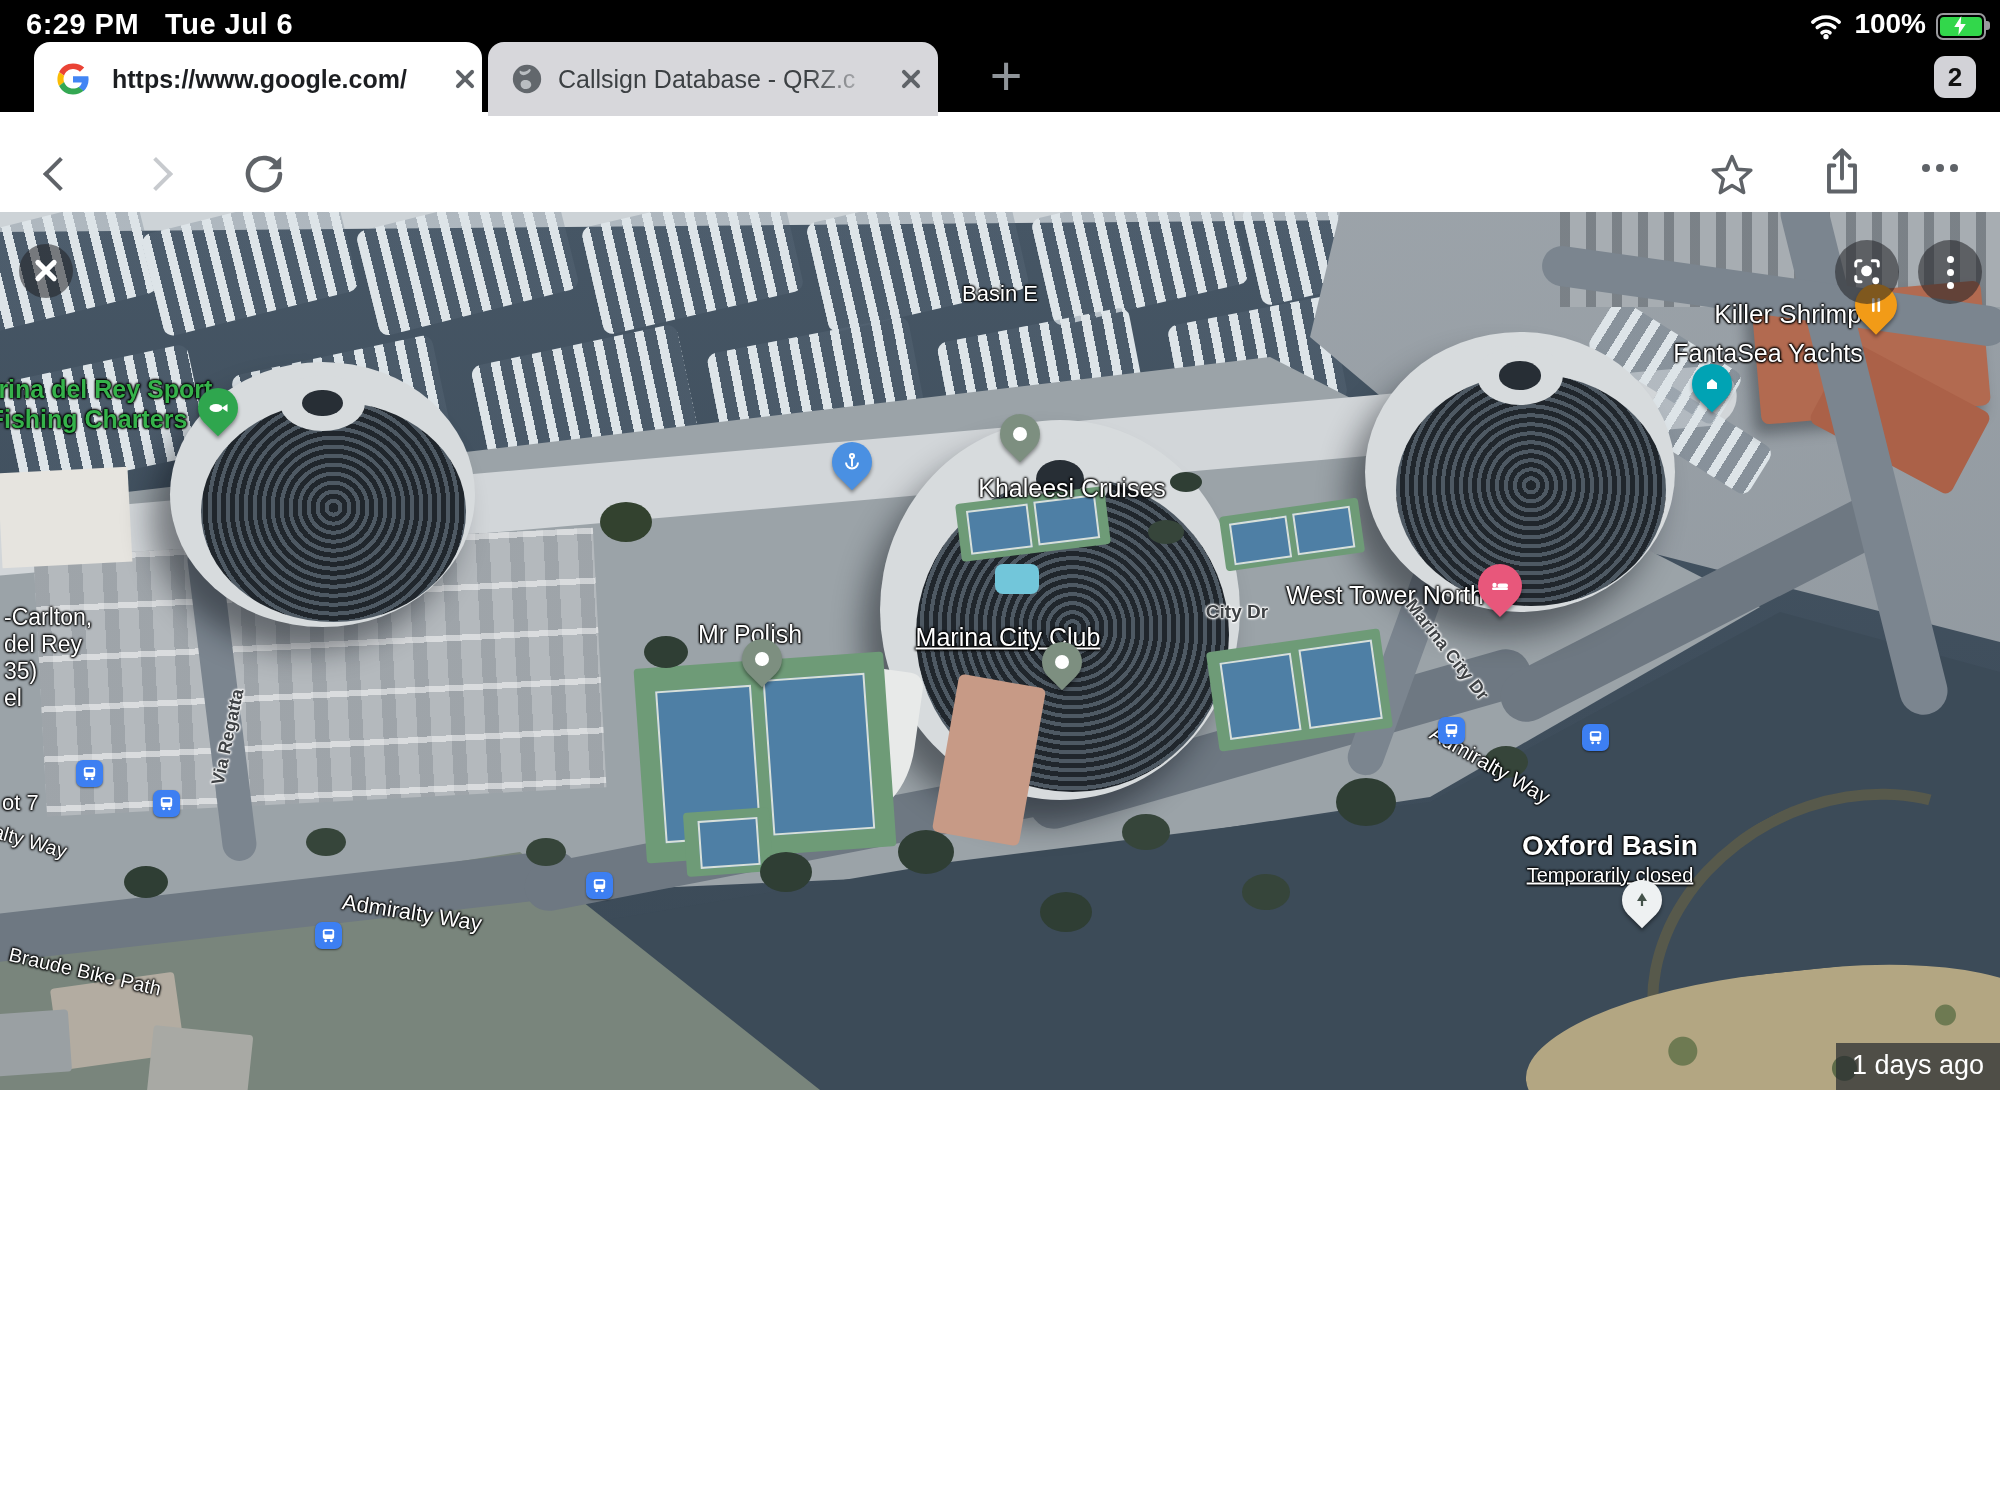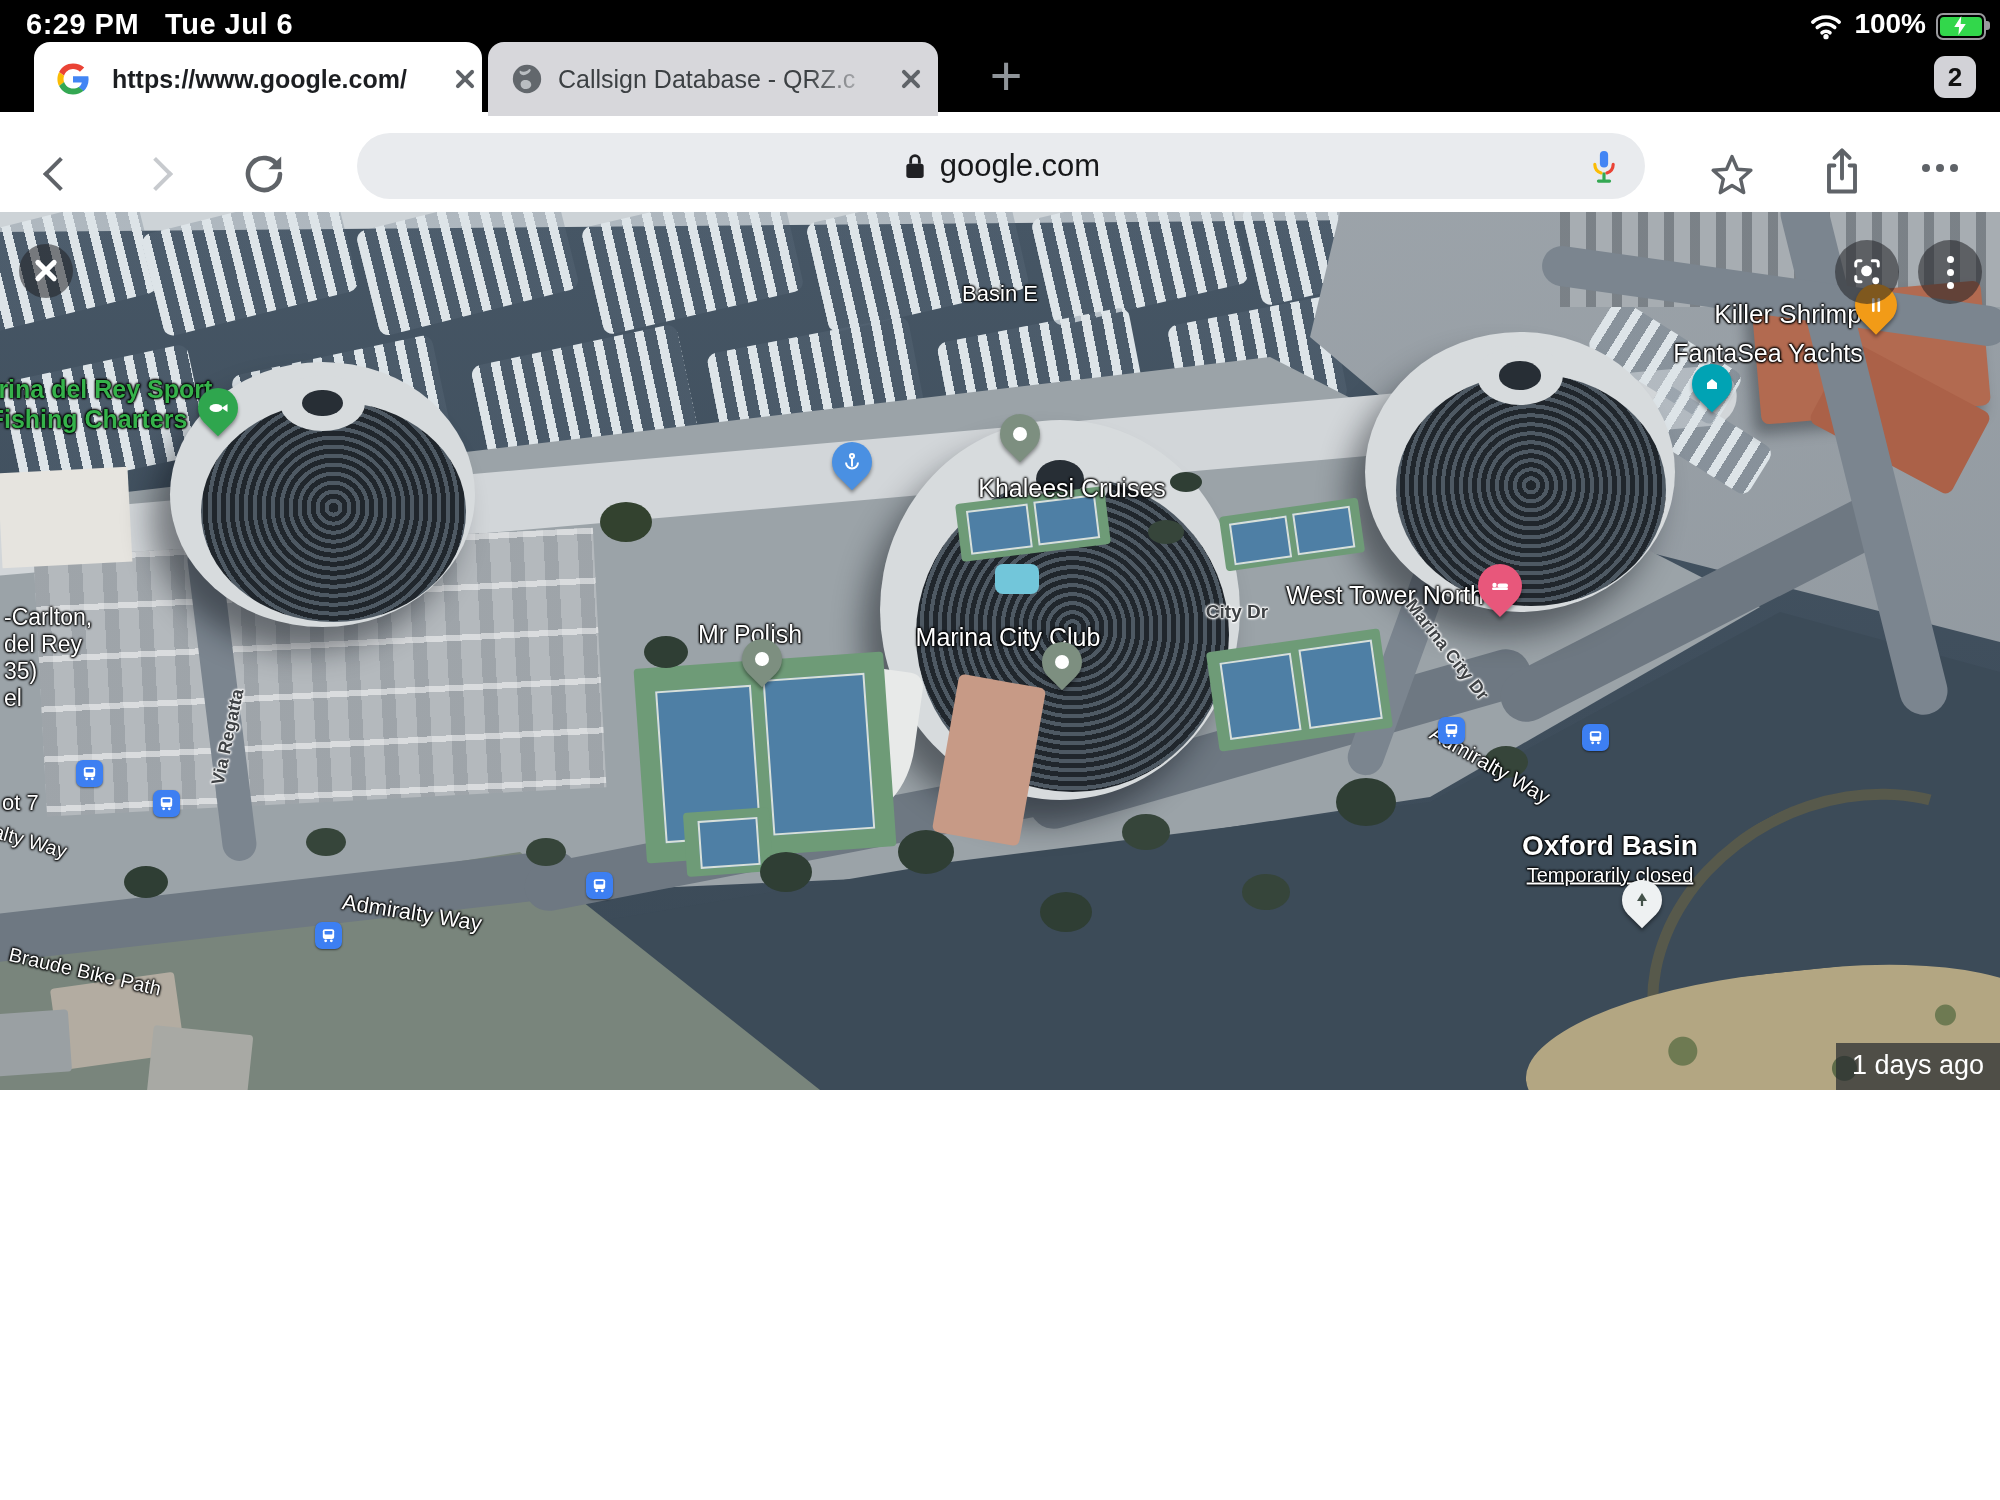--- a/index.html
+++ b/index.html
@@ -139,33 +139,20 @@
     </div>
   <div class="abs" id="btn-fwd">
       <span class="chev fwd"></span>
     </div>
   <div class="abs" id="btn-reload">
     <svg width="48" height="48" viewBox="0 0 24 24">
       <path d="M19.1 8.3A8 8 0 1 0 20 12" fill="none" stroke="#5f6368" stroke-width="2.3" stroke-linecap="round"></path>
       <polygon points="20.6,3.2 20.6,9.6 14.2,9.6" fill="#5f6368"></polygon>
     </svg>
   </div>
-  <div id="urlbar">
-    <svg width="26" height="32" viewBox="0 0 24 28">
-      <rect x="4" y="12" width="16" height="13" rx="2.5" fill="#202124"></rect>
-      <path d="M8 12V8.5a4 4 0 0 1 8 0V12" fill="none" stroke="#202124" stroke-width="2.6"></path>
-    </svg>
-    <span id="url-text">google.com</span>
-    <svg id="mic" viewBox="0 0 24 24">
-      <rect x="9.4" y="2.5" width="5.2" height="10.5" rx="2.6" fill="#4285f4"></rect>
-      <path d="M6.2 11a5.8 5.8 0 0 0 4 5.4" fill="none" stroke="#fbbc05" stroke-width="2" stroke-linecap="round"></path>
-      <path d="M17.8 11a5.8 5.8 0 0 1-4 5.4" fill="none" stroke="#ea4335" stroke-width="2" stroke-linecap="round"></path>
-      <path d="M12 17v4M8.5 21.5h7" stroke="#34a853" stroke-width="2" stroke-linecap="round"></path>
-    </svg>
-  </div>
   <div class="abs" id="btn-star">
     <svg width="52" height="52" viewBox="0 0 24 24">
       <path d="M12 17.3l-5.4 3.3 1.4-6.2-4.7-4.1 6.2-.5L12 4l2.5 5.8 6.2.5-4.7 4.1 1.4 6.2z" fill="none" stroke="#5f6368" stroke-width="1.6" stroke-linejoin="round"></path>
     </svg>
   </div>
   <div class="abs" id="btn-share">
     <svg width="52" height="52" viewBox="0 0 24 24">
       <path d="M8.5 5.5L12 2l3.5 3.5M12 2.4V15M8.5 9H6v12h12V9h-2.5" fill="none" stroke="#5f6368" stroke-width="1.8" stroke-linejoin="round" stroke-linecap="round"></path>
     </svg>
   </div>
@@ -268,21 +255,21 @@
   <div class="abs" style="left:1640px;top:585px;width:400px;height:330px;border:11px solid #57594b;border-color:#57594b transparent transparent #57594b;border-radius:50%;transform:rotate(-28deg);"></div>
   <div class="abs" style="left:1525px;top:760px;width:530px;height:170px;border-radius:50% 45% 40% 55%;transform:rotate(-6deg);background:#b3a682;background-image:radial-gradient(circle at 30% 40%,#6e7a52 0 14px,transparent 15px),radial-gradient(circle at 60% 60%,#5f6c49 0 12px,transparent 13px),radial-gradient(circle at 80% 35%,#6e7a52 0 10px,transparent 11px);"></div>
 
   <div class="abs" style="left:55px;top:768px;width:125px;height:82px;background:#b3aca1;transform:rotate(-8deg);border-radius:4px;"></div>
   <div class="abs" style="left:150px;top:818px;width:100px;height:70px;background:#a8a9a4;transform:rotate(6deg);border-radius:4px;"></div>
   <div class="abs" style="left:-10px;top:800px;width:80px;height:62px;background:#9aa0a3;transform:rotate(-4deg);border-radius:4px;"></div>
 
   <div class="mlabel" style="left:1000px;top:82px;font-size:22px;">Basin E</div>
   <div class="mlabel" style="left:1072px;top:276px;font-size:25px;">Khaleesi Cruises</div>
   <div class="mlabel" style="left:750px;top:422px;font-size:25px;">Mr Polish</div>
-  <div class="mlabel" style="left:1008px;top:425px;font-size:25px;">Marina City Club</div>
+  <div class="mlabel" style="left:1008px;top:425px;font-size:25px;text-decoration:underline;">Marina City Club</div>
   <div class="mlabel" style="left:1385px;top:383px;font-size:25px;">West Tower North</div>
   <div class="mlabel" style="left:1788px;top:102px;font-size:26px;">Killer Shrimp</div>
   <div class="mlabel" style="left:1768px;top:141px;font-size:25px;">FantaSea Yachts</div>
   <div class="mlabel" style="left:1610px;top:634px;font-size:28px;font-weight:700;">Oxford Basin</div>
   <div class="mlabel" style="left:1610px;top:663px;font-size:20px;text-decoration:underline;">Temporarily closed</div>
   <div class="mlabel green" style="left:88px;top:192px;font-size:25px;transform:translate(-50%,-50%);">
     <div>Marina del Rey Sport</div>
     <div>Fishing Charters</div>
   </div>
   <div class="mlabel" style="left:4px;top:392px;transform:none;text-align:left;font-size:23px;line-height:27px;">

